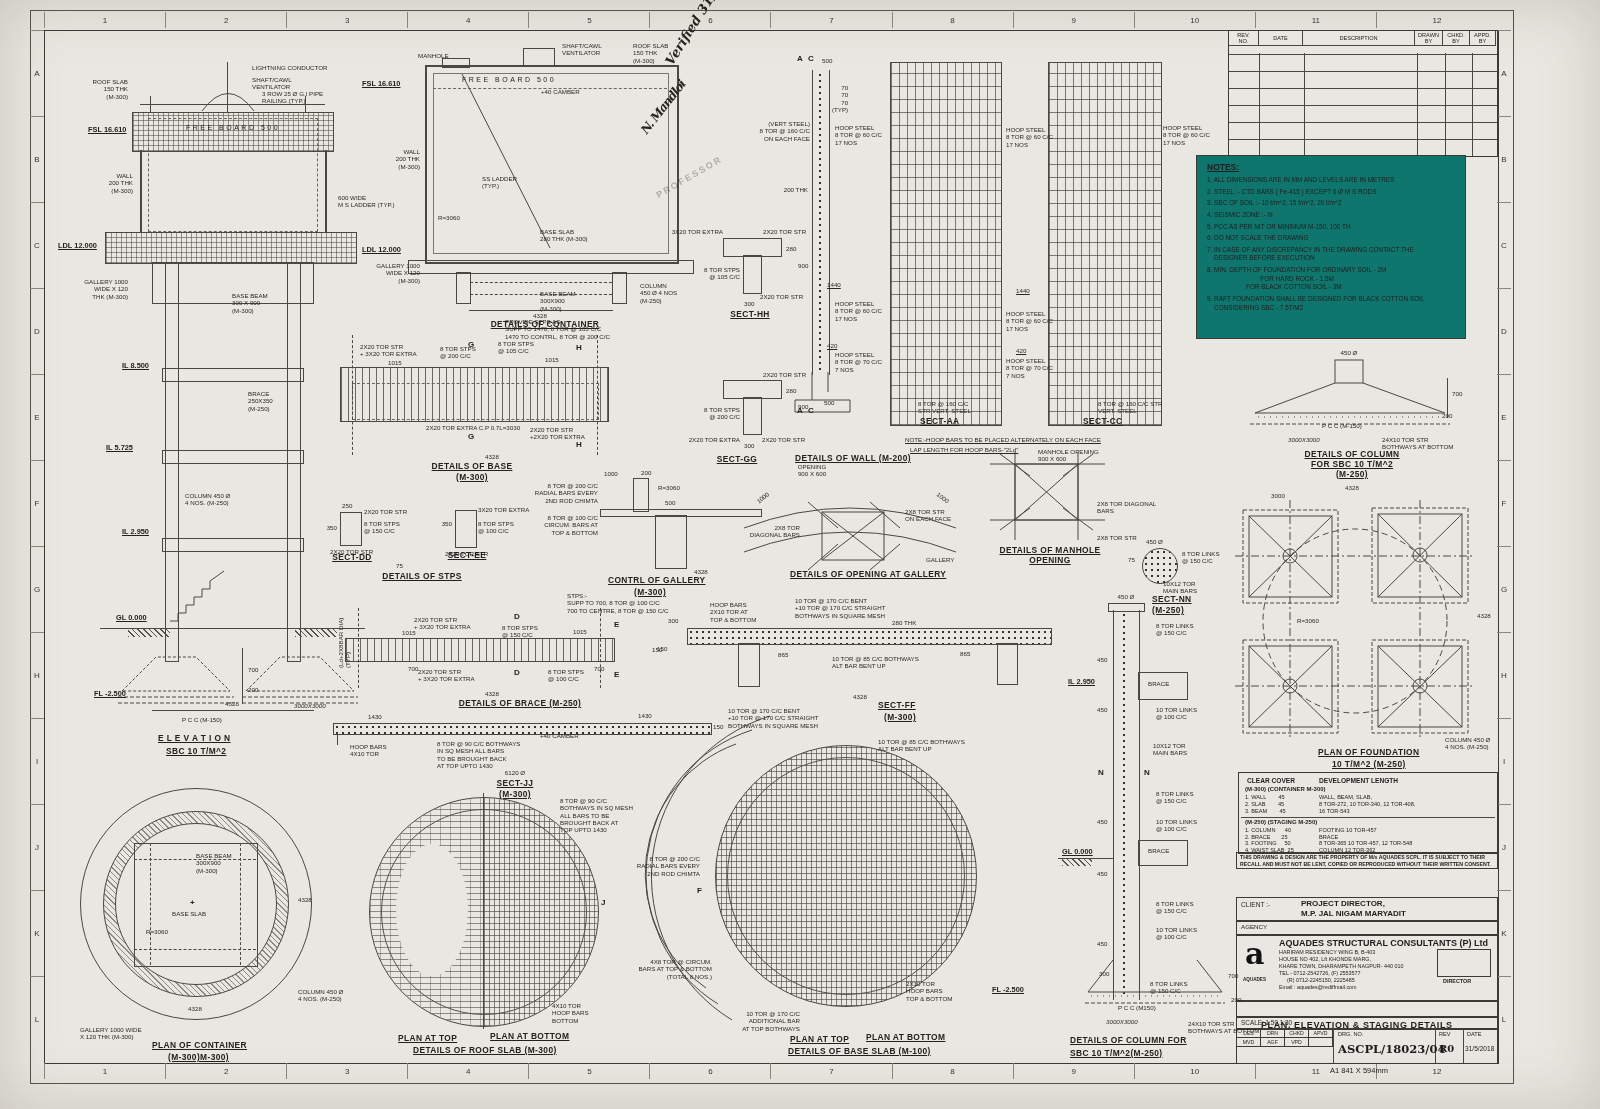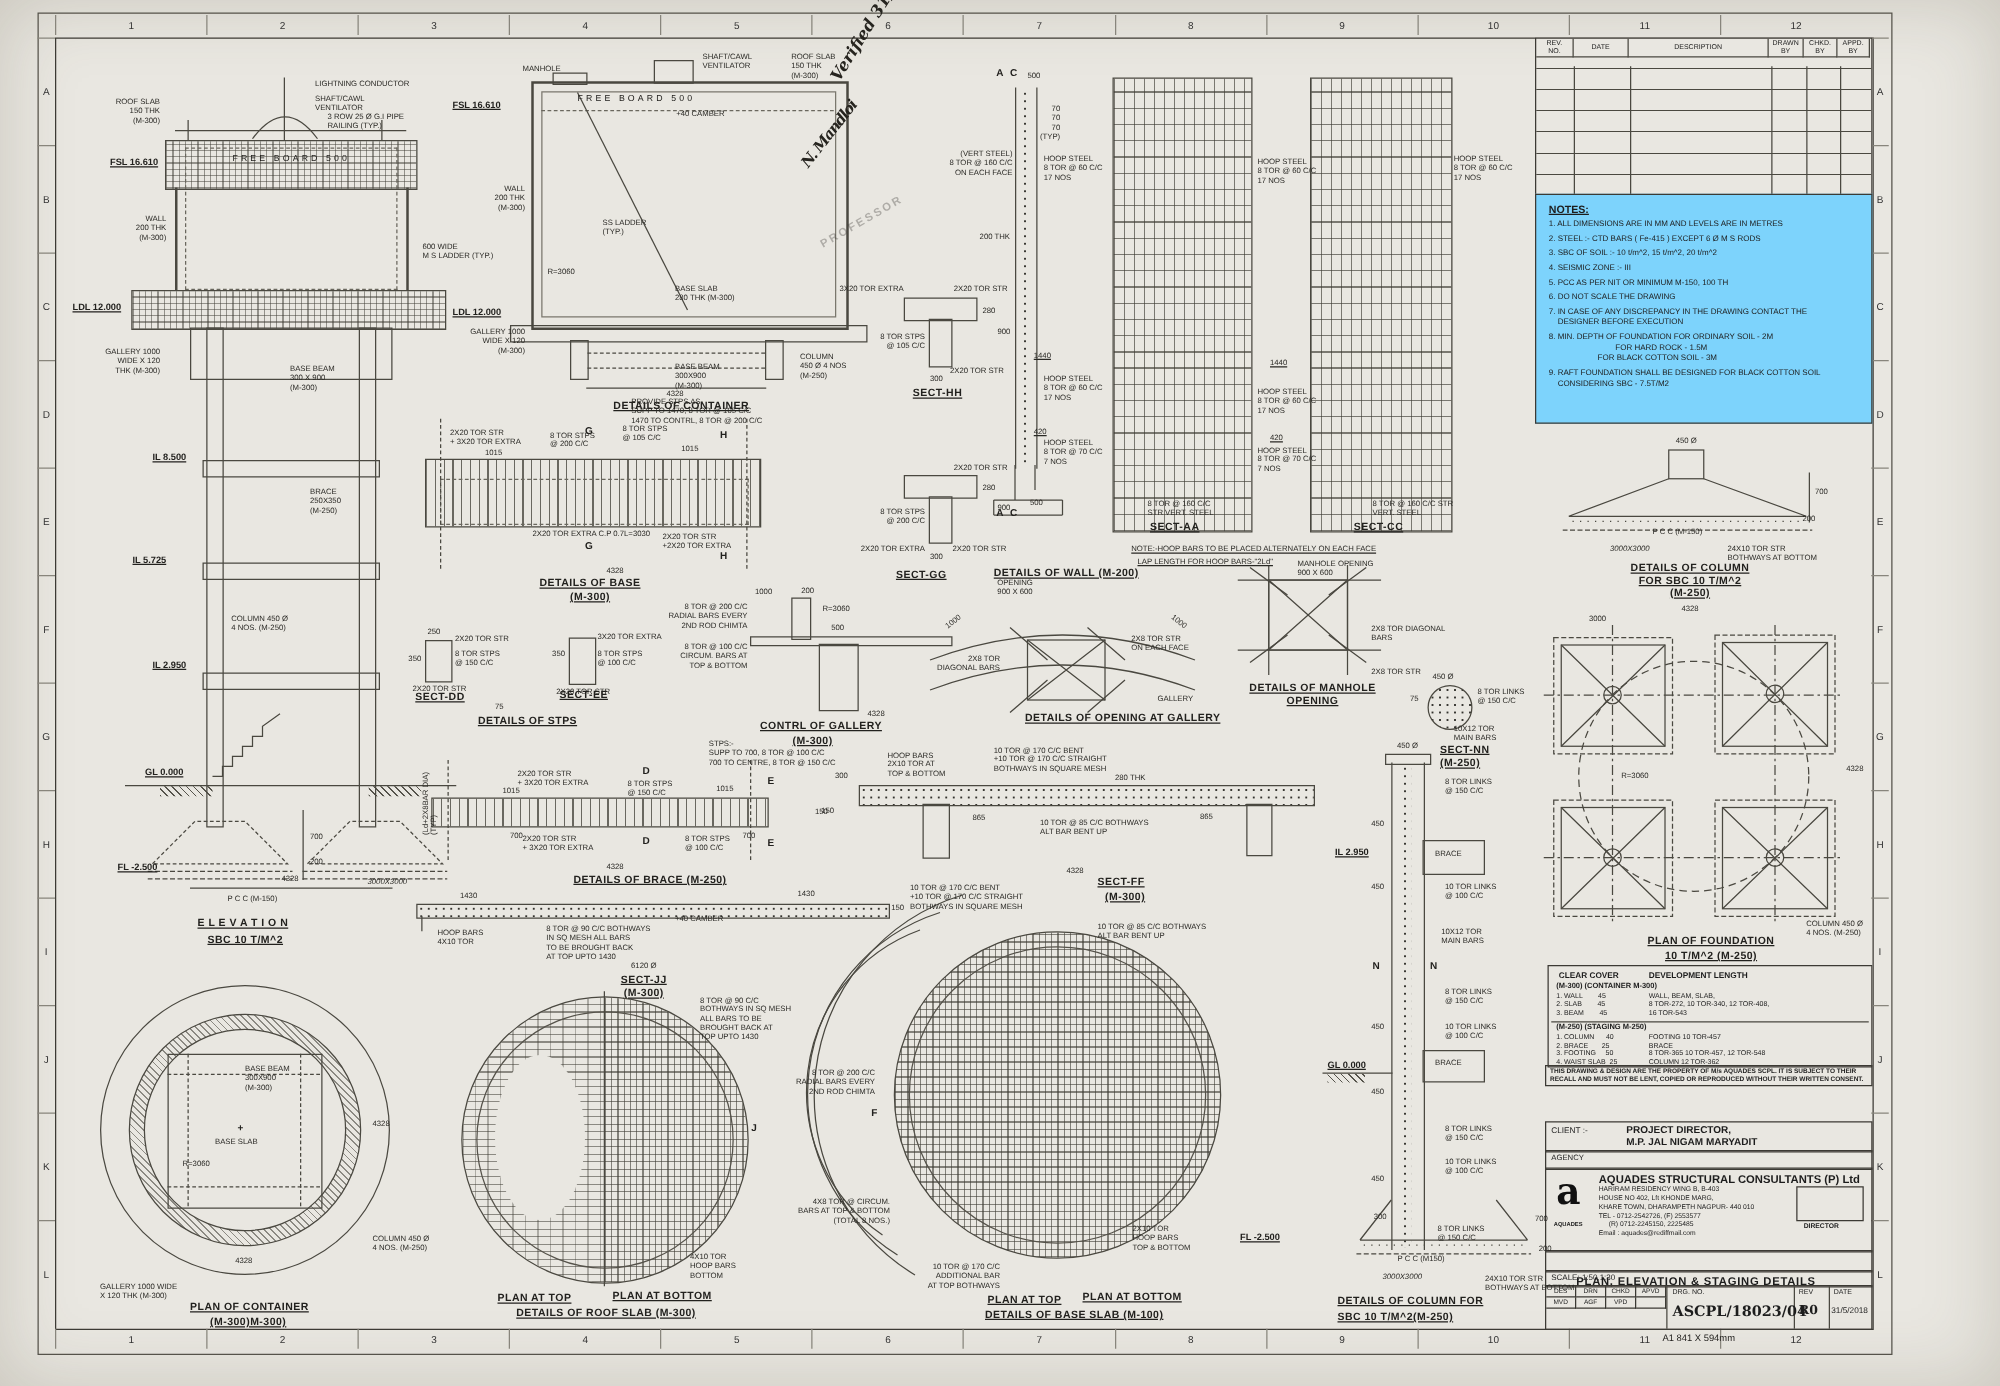--- a/index.html
+++ b/index.html
@@ -405,21 +405,21 @@
     </svg>
     <span class="l d c" style="left:812px;top:463px">OPENING
 900 X 600</span>
     <span class="l d r" style="left:800px;top:524px">2X8 TOR
 DIAGONAL BARS</span>
     <span class="l d" style="left:905px;top:508px">2X8 TOR STR
 ON EACH FACE</span>
     <span class="l d" style="left:926px;top:556px">GALLERY</span>
     <span class="l d" style="left:756px;top:494px;transform:rotate(-38deg)">1000</span>
     <span class="l d" style="left:936px;top:494px;transform:rotate(38deg)">1000</span>
-    <span class="l t" style="left:820px;top:570px">DETAILS OF OPENING AT GALLERY</span>
+    <span class="l t" style="left:790px;top:570px">DETAILS OF OPENING AT GALLERY</span>
   </div>
 
   <div class="rg">
     <svg style="left:990px;top:452px" width="115" height="88">
       <rect x="25" y="12" width="63" height="56"></rect>
       <path d="M25,12 L88,68 M88,12 L25,68"></path>
       <path d="M0,12 H115 M0,68 H115 M25,0 V88 M88,0 V88"></path>
       <path d="M10,2 L40,24 M73,24 L103,2 M10,78 L40,56 M73,56 L103,78" stroke-width="1.6"></path>
     </svg>
     <span class="l d" style="left:1038px;top:448px">MANHOLE OPENING
@@ -706,21 +706,21 @@
 BY</span>
       </div>
     <div style="position:absolute;left:0;top:22px;right:0;bottom:0;background:repeating-linear-gradient(0deg,transparent 0 16px,#4a4840 16px 17px)"></div>
     <div class="vline" style="left:30px;top:22px;height:103px"></div>
     <div class="vline" style="left:75px;top:22px;height:103px"></div>
     <div class="vline" style="left:188px;top:22px;height:103px"></div>
     <div class="vline" style="left:216px;top:22px;height:103px"></div>
     <div class="vline" style="left:243px;top:22px;height:103px"></div>
   </div>
 
-  <div class="box" style="left:1228px;top:155px;width:268px;height:182px;background:#7dd3fc">
+  <div class="box" style="left:1196px;top:155px;width:268px;height:182px;background:#0f766e">
     <div style="position:absolute;left:10px;top:6px;font-weight:bold;font-size:8.5px;text-decoration:underline">NOTES:</div>
     <div class="notes-items" style="position:absolute;left:10px;top:20px;right:4px">
         <div>1. ALL DIMENSIONS ARE IN MM AND LEVELS ARE IN METRES</div>
         <div>2. STEEL :- CTD BARS ( Fe-415 ) EXCEPT 6 Ø M S RODS</div>
         <div>3. SBC OF SOIL :- 10 t/m^2, 15 t/m^2, 20 t/m^2</div>
         <div>4. SEISMIC ZONE :- III</div>
         <div>5. PCC AS PER NIT OR MINIMUM M-150, 100 TH</div>
         <div>6. DO NOT SCALE THE DRAWING</div>
         <div>7. IN CASE OF ANY DISCREPANCY IN THE DRAWING CONTACT THE
     DESIGNER BEFORE EXECUTION</div>

